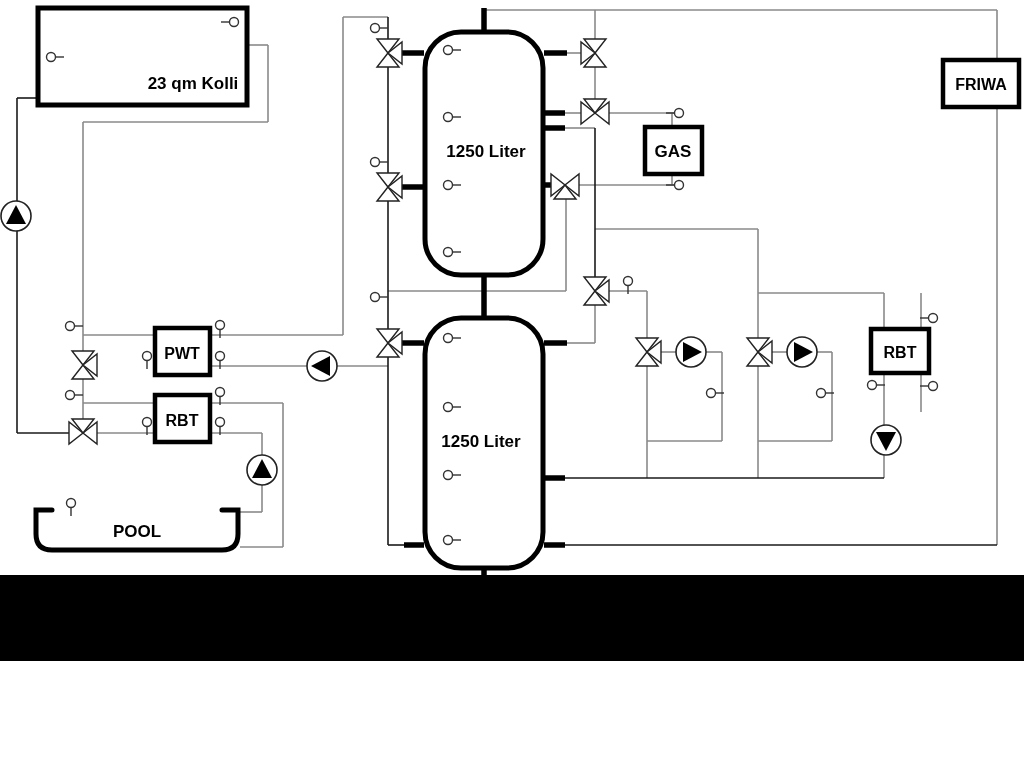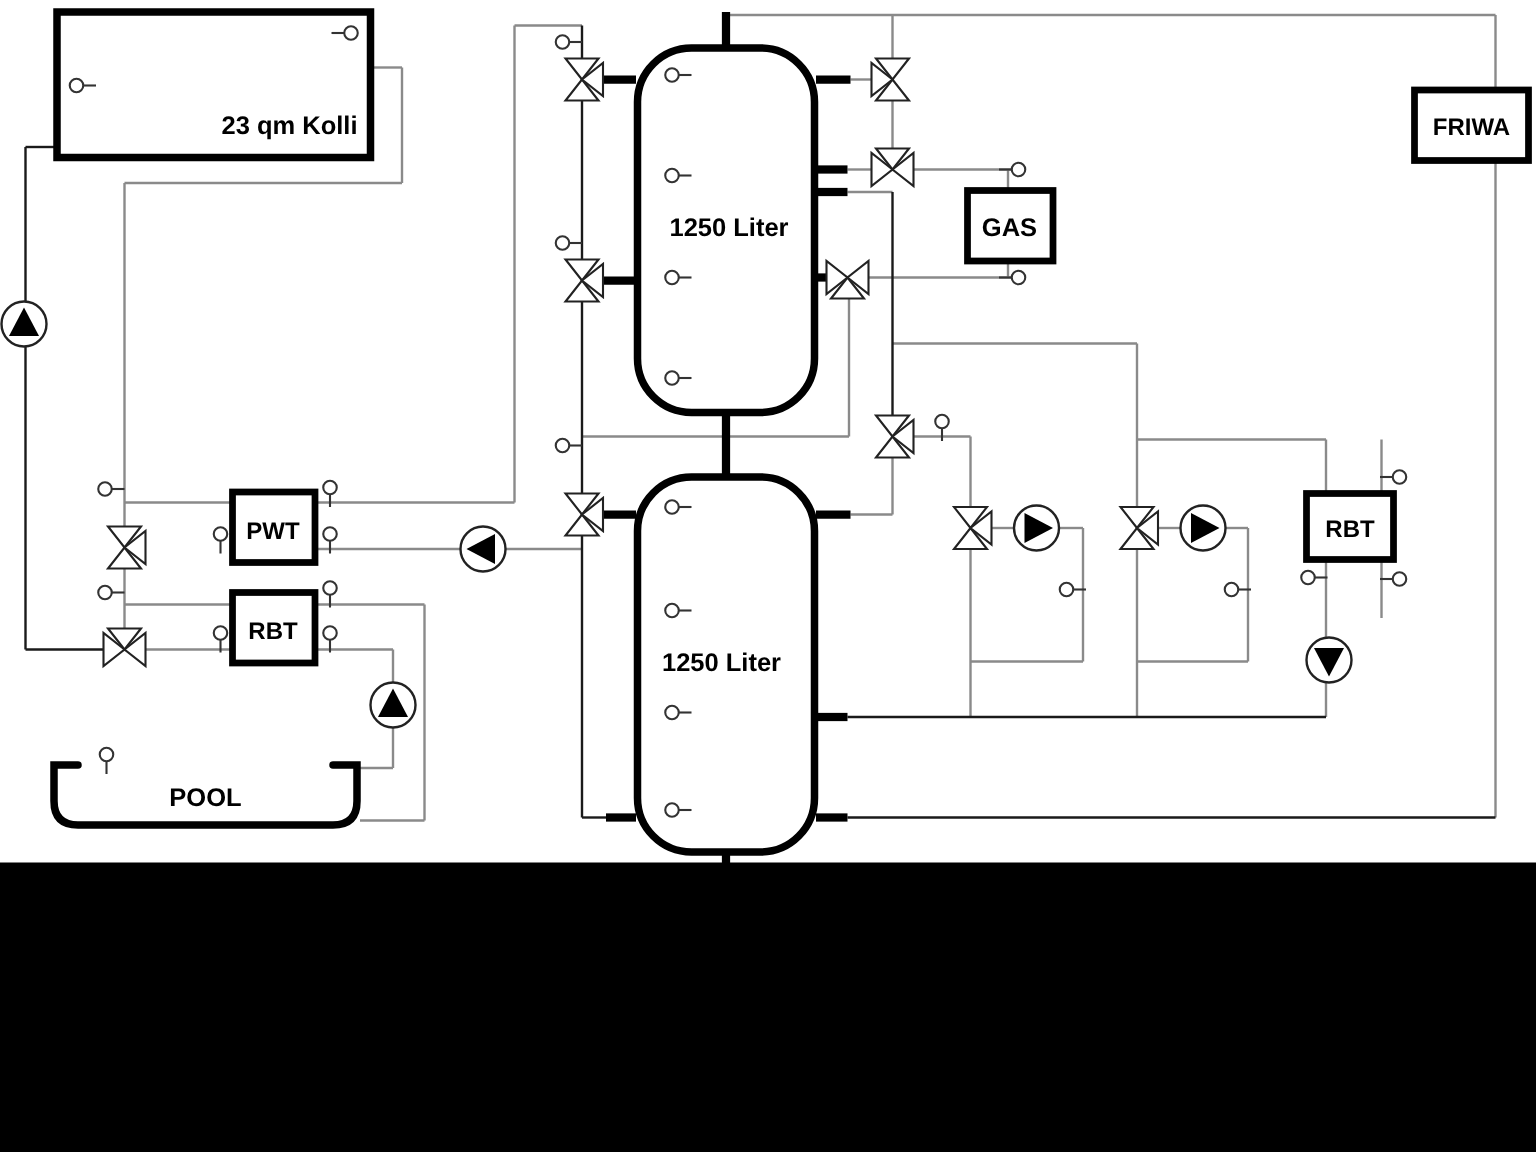--- a/index.html
+++ b/index.html
@@ -1,16 +1,16 @@
 <!DOCTYPE html>
 <html><head>
 <meta charset="utf-8">
 <style>
   html,body{margin:0;padding:0;background:#ffffff;}
-  .stage{position:relative;width:1024px;height:768px;background:#fff;overflow:hidden;
+  .stage{position:relative;width:1024px;height:661px;background:#fff;overflow:hidden;
          font-family:"Liberation Sans",sans-serif;}
   svg{position:absolute;left:0;top:0;}
   text{font-family:"Liberation Sans","DejaVu Sans",sans-serif;font-weight:bold;fill:#000;}
   .lbl17{font-size:17px;}
   .lbl16{font-size:16px;}
 </style>
 </head>
 <body>
 
 <div class="stage">

